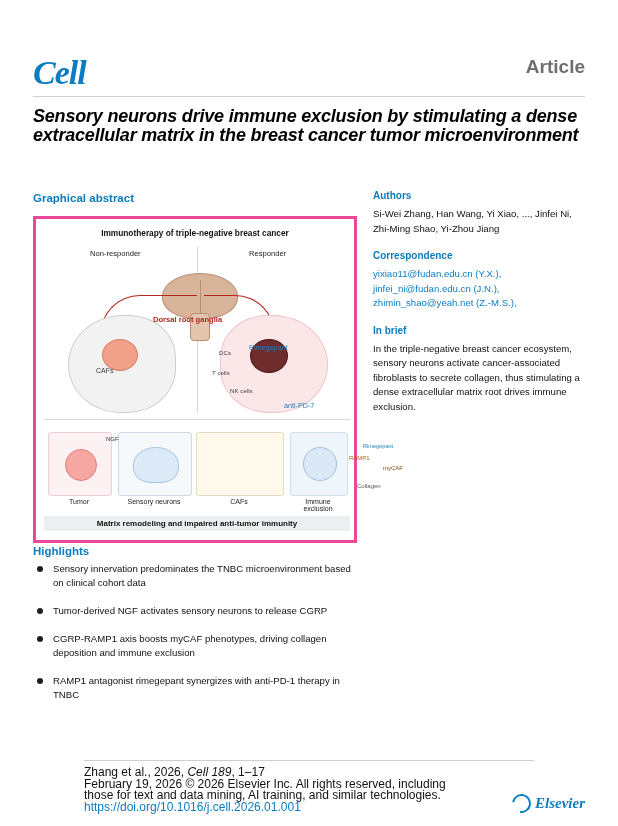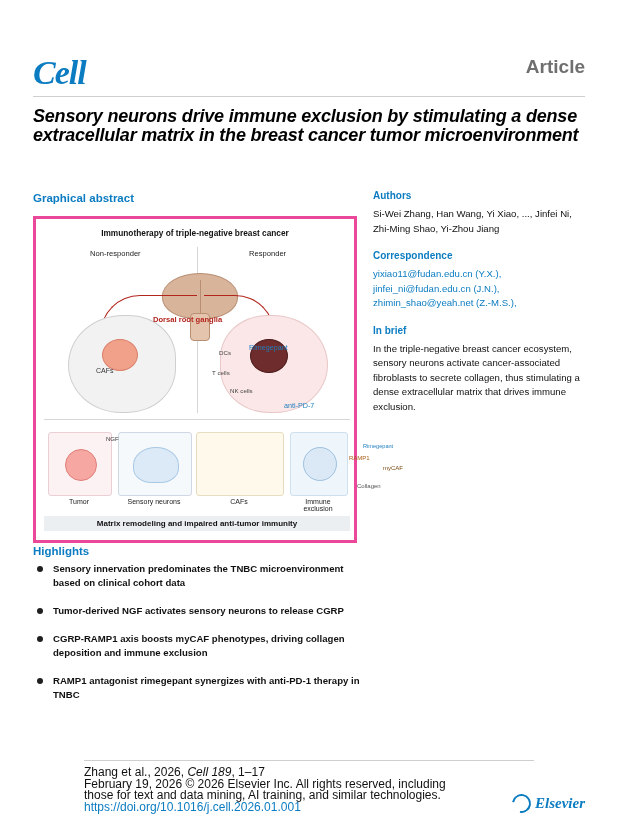--- a/index.html
+++ b/index.html
@@ -314,21 +314,20 @@
     top: 550px;
     width: 330px;
   }
   .hl-item {
     position: relative;
     padding-left: 20px;
     margin-bottom: 14px;
     font-size: 9.6px;
     line-height: 14px;
     color: #111;
-    font-weight: bold;
   }
   .hl-item:before {
     content: "";
     position: absolute;
     left: 4px;
     top: 4px;
     width: 6px;
     height: 6px;
     border-radius: 50%;
     background: #1f1f1f;
@@ -455,21 +454,21 @@
       <div class="rc-head">Correspondence</div>
       <div class="rc-body">
         <div class="rc-link">yixiao11@fudan.edu.cn (Y.X.),</div>
         <div class="rc-link">jinfei_ni@fudan.edu.cn (J.N.),</div>
         <div class="rc-link">zhimin_shao@yeah.net (Z.-M.S.),</div>
       </div>
     </div>
 
     <div class="rc-block">
       <div class="rc-head">In brief</div>
-      <div class="rc-body">In the triple-negative breast cancer ecosystem, sensory neurons activate cancer-associated fibroblasts to secrete collagen, thus stimulating a dense extracellular matrix that drives immune exclusion.</div>
+      <div class="rc-body">In the triple-negative breast cancer ecosystem, sensory neurons activate cancer-associated fibroblasts to secrete collagen, thus stimulating a dense extracellular matrix root drives immune exclusion.</div>
     </div>
   </div>
 
   <div class="sec-head" id="highlights-heading">Highlights</div>
   <div class="highlights">
     <div class="hl-item">Sensory innervation predominates the TNBC microenvironment based on clinical cohort data</div>
     <div class="hl-item">Tumor-derived NGF activates sensory neurons to release CGRP</div>
     <div class="hl-item">CGRP-RAMP1 axis boosts myCAF phenotypes, driving collagen deposition and immune exclusion</div>
     <div class="hl-item">RAMP1 antagonist rimegepant synergizes with anti-PD-1 therapy in TNBC</div>
   </div>

